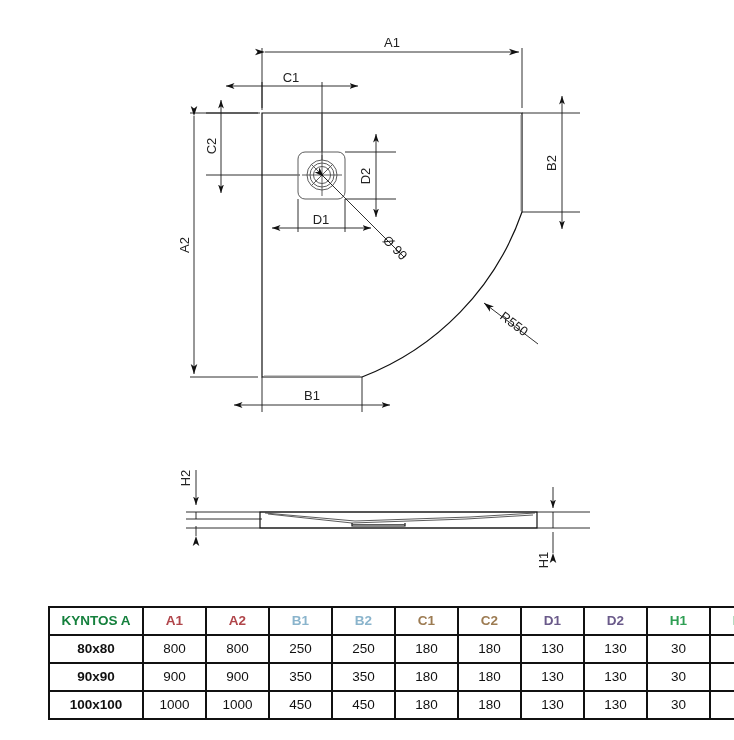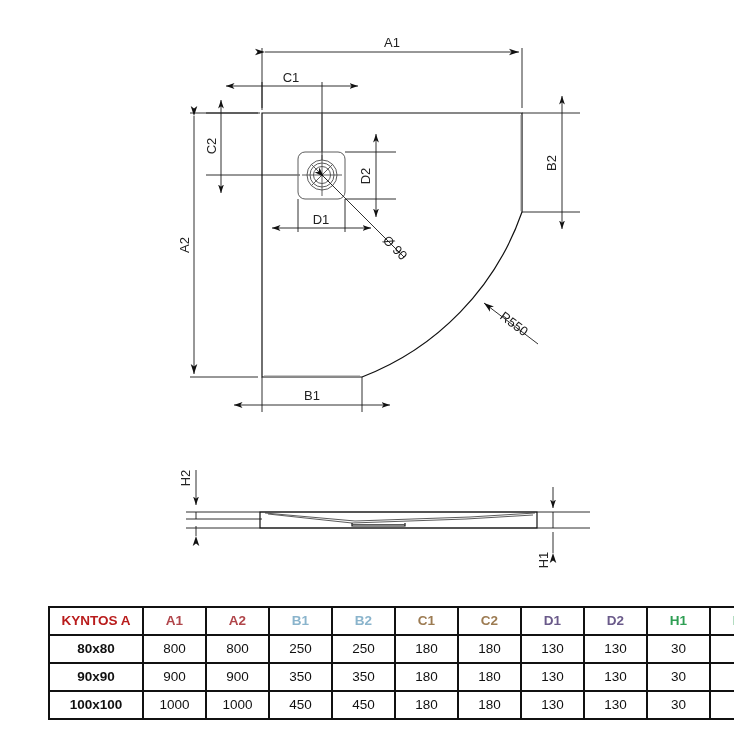--- a/index.html
+++ b/index.html
@@ -247,21 +247,21 @@
         <col class="c-val">
         <col class="c-val">
       <col class="c-val">
         <col class="c-val">
         <col class="c-val">
         <col class="c-val">
         <col class="c-val">
     </colgroup>
     <thead>
       <tr>
-        <th class="model-head" style="color: #b91c1c; border-radius: 10px;">KYNTOS A</th>
+        <th class="model-head" style="color: #15803d; border-radius: 10px;">KYNTOS A</th>
         <th style="color: rgb(176, 69, 74);">A1</th>
         <th style="color: rgb(176, 69, 74);">A2</th>
         <th style="color: rgb(138, 180, 204);">B1</th>
         <th style="color: rgb(138, 180, 204);">B2</th>
         <th style="color: rgb(156, 123, 82);">C1</th>
         <th style="color: rgb(156, 123, 82);">C2</th>
         <th style="color: rgb(106, 90, 138);">D1</th>
         <th style="color: rgb(106, 90, 138);">D2</th>
         <th style="color: rgb(46, 158, 83);">H1</th>
         <th style="color: rgb(46, 158, 83);">H2</th>

